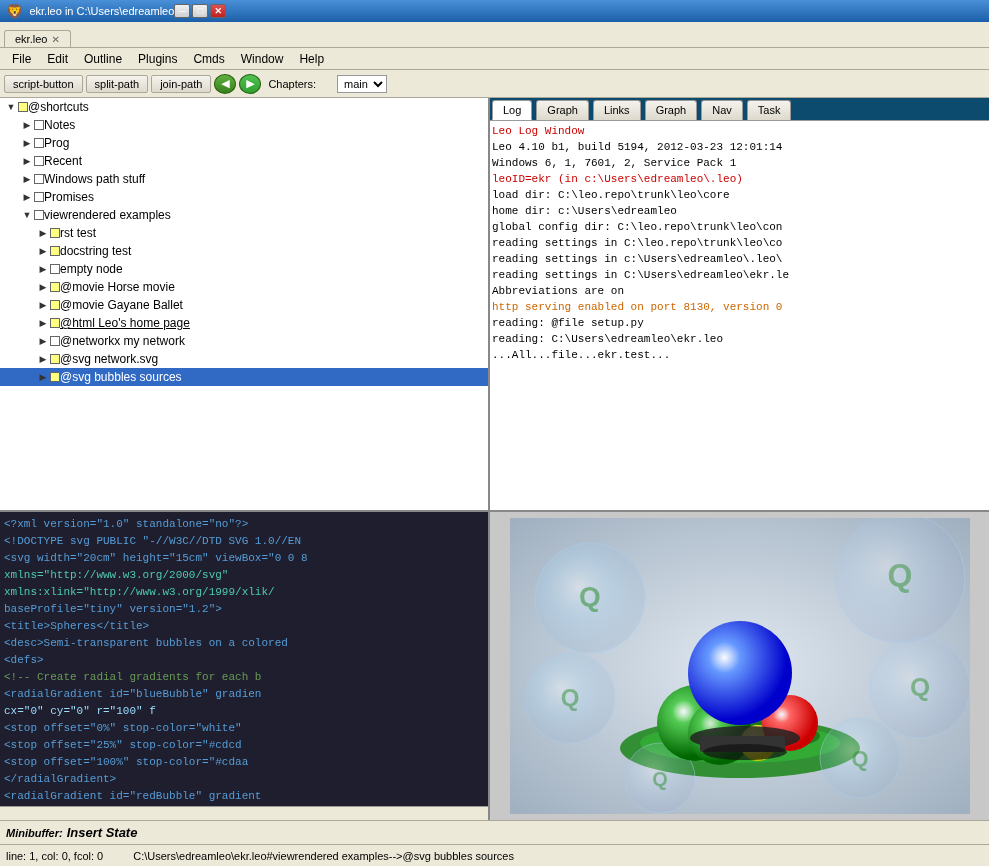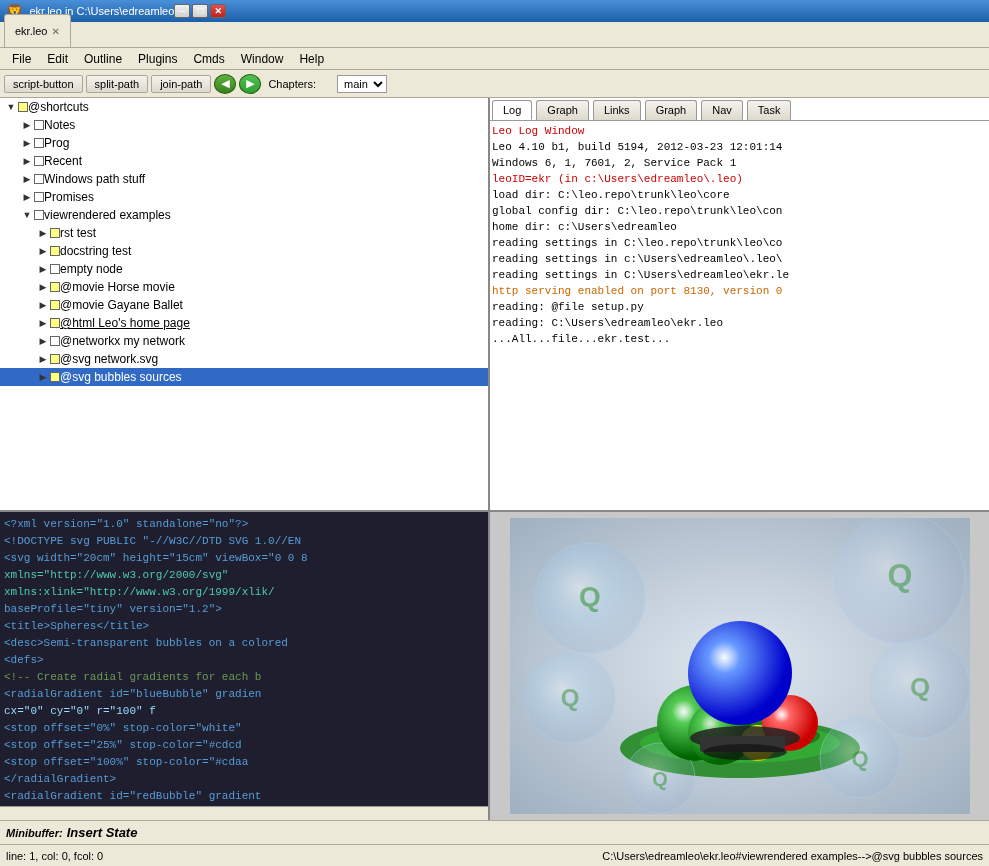--- a/index.html
+++ b/index.html
@@ -8,61 +8,61 @@
     
     .title-bar { background: linear-gradient(to bottom, #4a90d9, #1a5fa8); height: 22px; display: flex; align-items: center; padding: 0 6px; color: white; font-size: 11px; }
     .title-bar-buttons { display: flex; gap: 2px; }
     .tb-btn { width: 16px; height: 14px; border: 1px solid #666; border-radius: 2px; cursor: pointer; display: flex; align-items: center; justify-content: center; font-size: 9px; font-weight: bold; }
     .tb-btn.minimize { background: linear-gradient(to bottom, #f0f0f0, #d0d0d0); }
     .tb-btn.maximize { background: linear-gradient(to bottom, #f0f0f0, #d0d0d0); }
     .tb-btn.close { background: linear-gradient(to bottom, #e05050, #c02020); color: white; }
     
     
     .tab-bar { background: #ece9d8; border-bottom: 1px solid #aca899; padding: 3px 4px 0; display: flex; align-items: flex-end; gap: 2px; height: 26px; }
-    .tab { background: linear-gradient(to bottom, #f0ede4, #ddd9cc); border: 1px solid #aca899; border-bottom: none; padding: 10px 10px; font-size: 11px; cursor: pointer; border-radius: 3px 3px 0 0; display: flex; align-items: center; gap: 4px; }
+    .tab { background: linear-gradient(to bottom, #f0ede4, #ddd9cc); border: 1px solid #aca899; border-bottom: none; padding: 2px 10px; font-size: 11px; cursor: pointer; border-radius: 3px 3px 0 0; display: flex; align-items: center; gap: 4px; }
     .tab.active { background: #ece9d8; }
     .tab-close { font-size: 10px; color: #666; cursor: pointer; }
     
     
     .menu-bar { background: #ece9d8; border-bottom: 1px solid #aca899; padding: 2px 4px; display: flex; gap: 0; height: 22px; align-items: center; }
     .menu-item { padding: 2px 8px; font-size: 12px; cursor: pointer; }
     
     
     .toolbar { background: #ece9d8; border-bottom: 1px solid #aca899; padding: 3px 4px; display: flex; align-items: center; gap: 3px; height: 28px; }
     .toolbar-btn { background: linear-gradient(to bottom, #f5f3ee, #ddd9cc); border: 1px solid #aca899; padding: 2px 8px; font-size: 11px; cursor: pointer; border-radius: 2px; }
     .nav-btn { width: 22px; height: 20px; background: linear-gradient(to bottom, #60b040, #3a8020); border: 1px solid #2a6010; border-radius: 50%; display: flex; align-items: center; justify-content: center; cursor: pointer; color: white; font-size: 11px; }
     .nav-btn.right { background: linear-gradient(to bottom, #50c050, #30a030); }
     .chapters-label { font-size: 11px; margin-left: 4px; }
     .chapters-select { font-size: 11px; padding: 1px 2px; border: 1px solid #999; background: white; margin-left: 18px; }
     .tree-item { display: flex; align-items: center; padding: 1px 4px; cursor: pointer; white-space: nowrap; height: 18px; }
     .tree-item.selected { background: #316ac5; color: white; }
     .tree-arrow { width: 14px; display: inline-flex; align-items: center; justify-content: center; font-size: 9px; color: #333; cursor: pointer; }
     .box-icon { width: 10px; height: 10px; border: 1px solid #666; background: white; display: inline-block; }
     .box-icon.yellow { background: #ffff80; }
-    .log-tabs { display: flex; border-bottom: 1px solid #999; background: #ffffff; }
+    .log-tabs { display: flex; border-bottom: 1px solid #999; background: #0c4a6e; }
     .log-tab { padding: 3px 10px; font-size: 11px; cursor: pointer; border: 1px solid #999; border-bottom: none; margin: 2px 2px 0; background: linear-gradient(to bottom, #f5f3ee, #ddd9cc); border-radius: 3px 3px 0 0; }
     .log-tab.active { background: white; border-bottom: 1px solid white; }
     .log-content { flex: 1; overflow-y: auto; overflow-x: hidden; padding: 2px; font-family: 'Courier New', monospace; font-size: 11px; background: white; }
     .log-line { white-space: nowrap; line-height: 16px; }
     
     
     .bottom-section { display: flex; height: 310px; border-top: 2px solid #888; }
     .xml-line { white-space: nowrap; line-height: 17px; }
     
     
     .preview-pane { flex: 1; background: #c8c8c8; overflow: hidden; display: flex; align-items: center; justify-content: center; }
     
     
     .status-bar { height: 24px; background: #ece9d8; border-top: 1px solid #aca899; display: flex; align-items: center; padding: 0 6px; font-size: 11px; gap: 8px; font-style: italic; }
     .minibuffer { display: flex; align-items: center; gap: 4px; }
     .minibuffer-label { font-weight: bold; }
     .minibuffer-value { font-weight: bold; font-size: 13px; color: #000; }
     
     
-    .bottom-status { height: 22px; background: #ece9d8; border-top: 1px solid #aca899; display: flex; align-items: center; padding: 0 6px; font-size: 11px; gap: 38px; justify-content: space-between; }
+    .bottom-status { height: 22px; background: #ece9d8; border-top: 1px solid #aca899; display: flex; align-items: center; padding: 0 6px; font-size: 11px; gap: 30px; }
     
     .tree-pane-wrapper { display: flex; flex-direction: column; width: 490px; border-right: 2px solid #888; }
     .tree-scroll-area { flex: 1; overflow-y: auto; overflow-x: auto; background: white; }
     
     .right-pane-wrapper { flex: 1; display: flex; flex-direction: column; }
     
     .editor-wrapper { display: flex; flex-direction: column; width: 490px; border-right: 2px solid #888; }
     .editor-scroll { flex: 1; overflow: auto; background: white; font-family: 'Courier New', monospace; font-size: 11px; }
     .editor-hscroll { height: 14px; background: #ece9d8; border-top: 1px solid #999; }
     
@@ -230,25 +230,26 @@
           <div class="log-tab">Task</div>
         </div>
 
       <div class="log-content" id="log-content">
 
       <div class="log-line" style="color: rgb(204, 0, 0);">Leo Log Window</div>
           <div class="log-line" style="color: rgb(0, 0, 0);">Leo 4.10 b1, build 5194, 2012-03-23 12:01:14</div>
           <div class="log-line" style="color: rgb(0, 0, 0);">Windows 6, 1, 7601, 2, Service Pack 1</div>
           <div class="log-line" style="color: rgb(204, 0, 0);">leoID=ekr (in c:\Users\edreamleo\.leo)</div>
           <div class="log-line" style="color: rgb(0, 0, 0);">load dir: C:\leo.repo\trunk\leo\core</div>
+          <div class="log-line" style="color: rgb(0, 0, 0);">home dir: c:\Users\edreamleo</div>
           <div class="log-line" style="color: rgb(0, 0, 0);">global config dir: C:\leo.repo\trunk\leo\con</div>
-          <div class="log-line" style="color: rgb(0, 0, 0);">home dir: c:\Users\edreamleo</div>
           <div class="log-line" style="color: rgb(0, 0, 0);">reading settings in C:\leo.repo\trunk\leo\co</div>
           <div class="log-line" style="color: rgb(0, 0, 0);">reading settings in c:\Users\edreamleo\.leo\</div>
           <div class="log-line" style="color: rgb(0, 0, 0);">reading settings in C:\Users\edreamleo\ekr.le</div>
+          <div class="log-line" style="color: rgb(0, 0, 0);">Abbreviations are on</div>
           <div class="log-line" style="color: rgb(204, 102, 0);">http serving enabled on port 8130, version 0</div>
           <div class="log-line" style="color: rgb(0, 0, 0);">reading: @file setup.py</div>
           <div class="log-line" style="color: rgb(0, 0, 0);">reading: C:\Users\edreamleo\ekr.leo</div>
           <div class="log-line" style="color: rgb(0, 0, 0);">...All...file...ekr.test...</div>
         </div>
     </div>
   </div>
 
   <div class="bottom-section">
 

